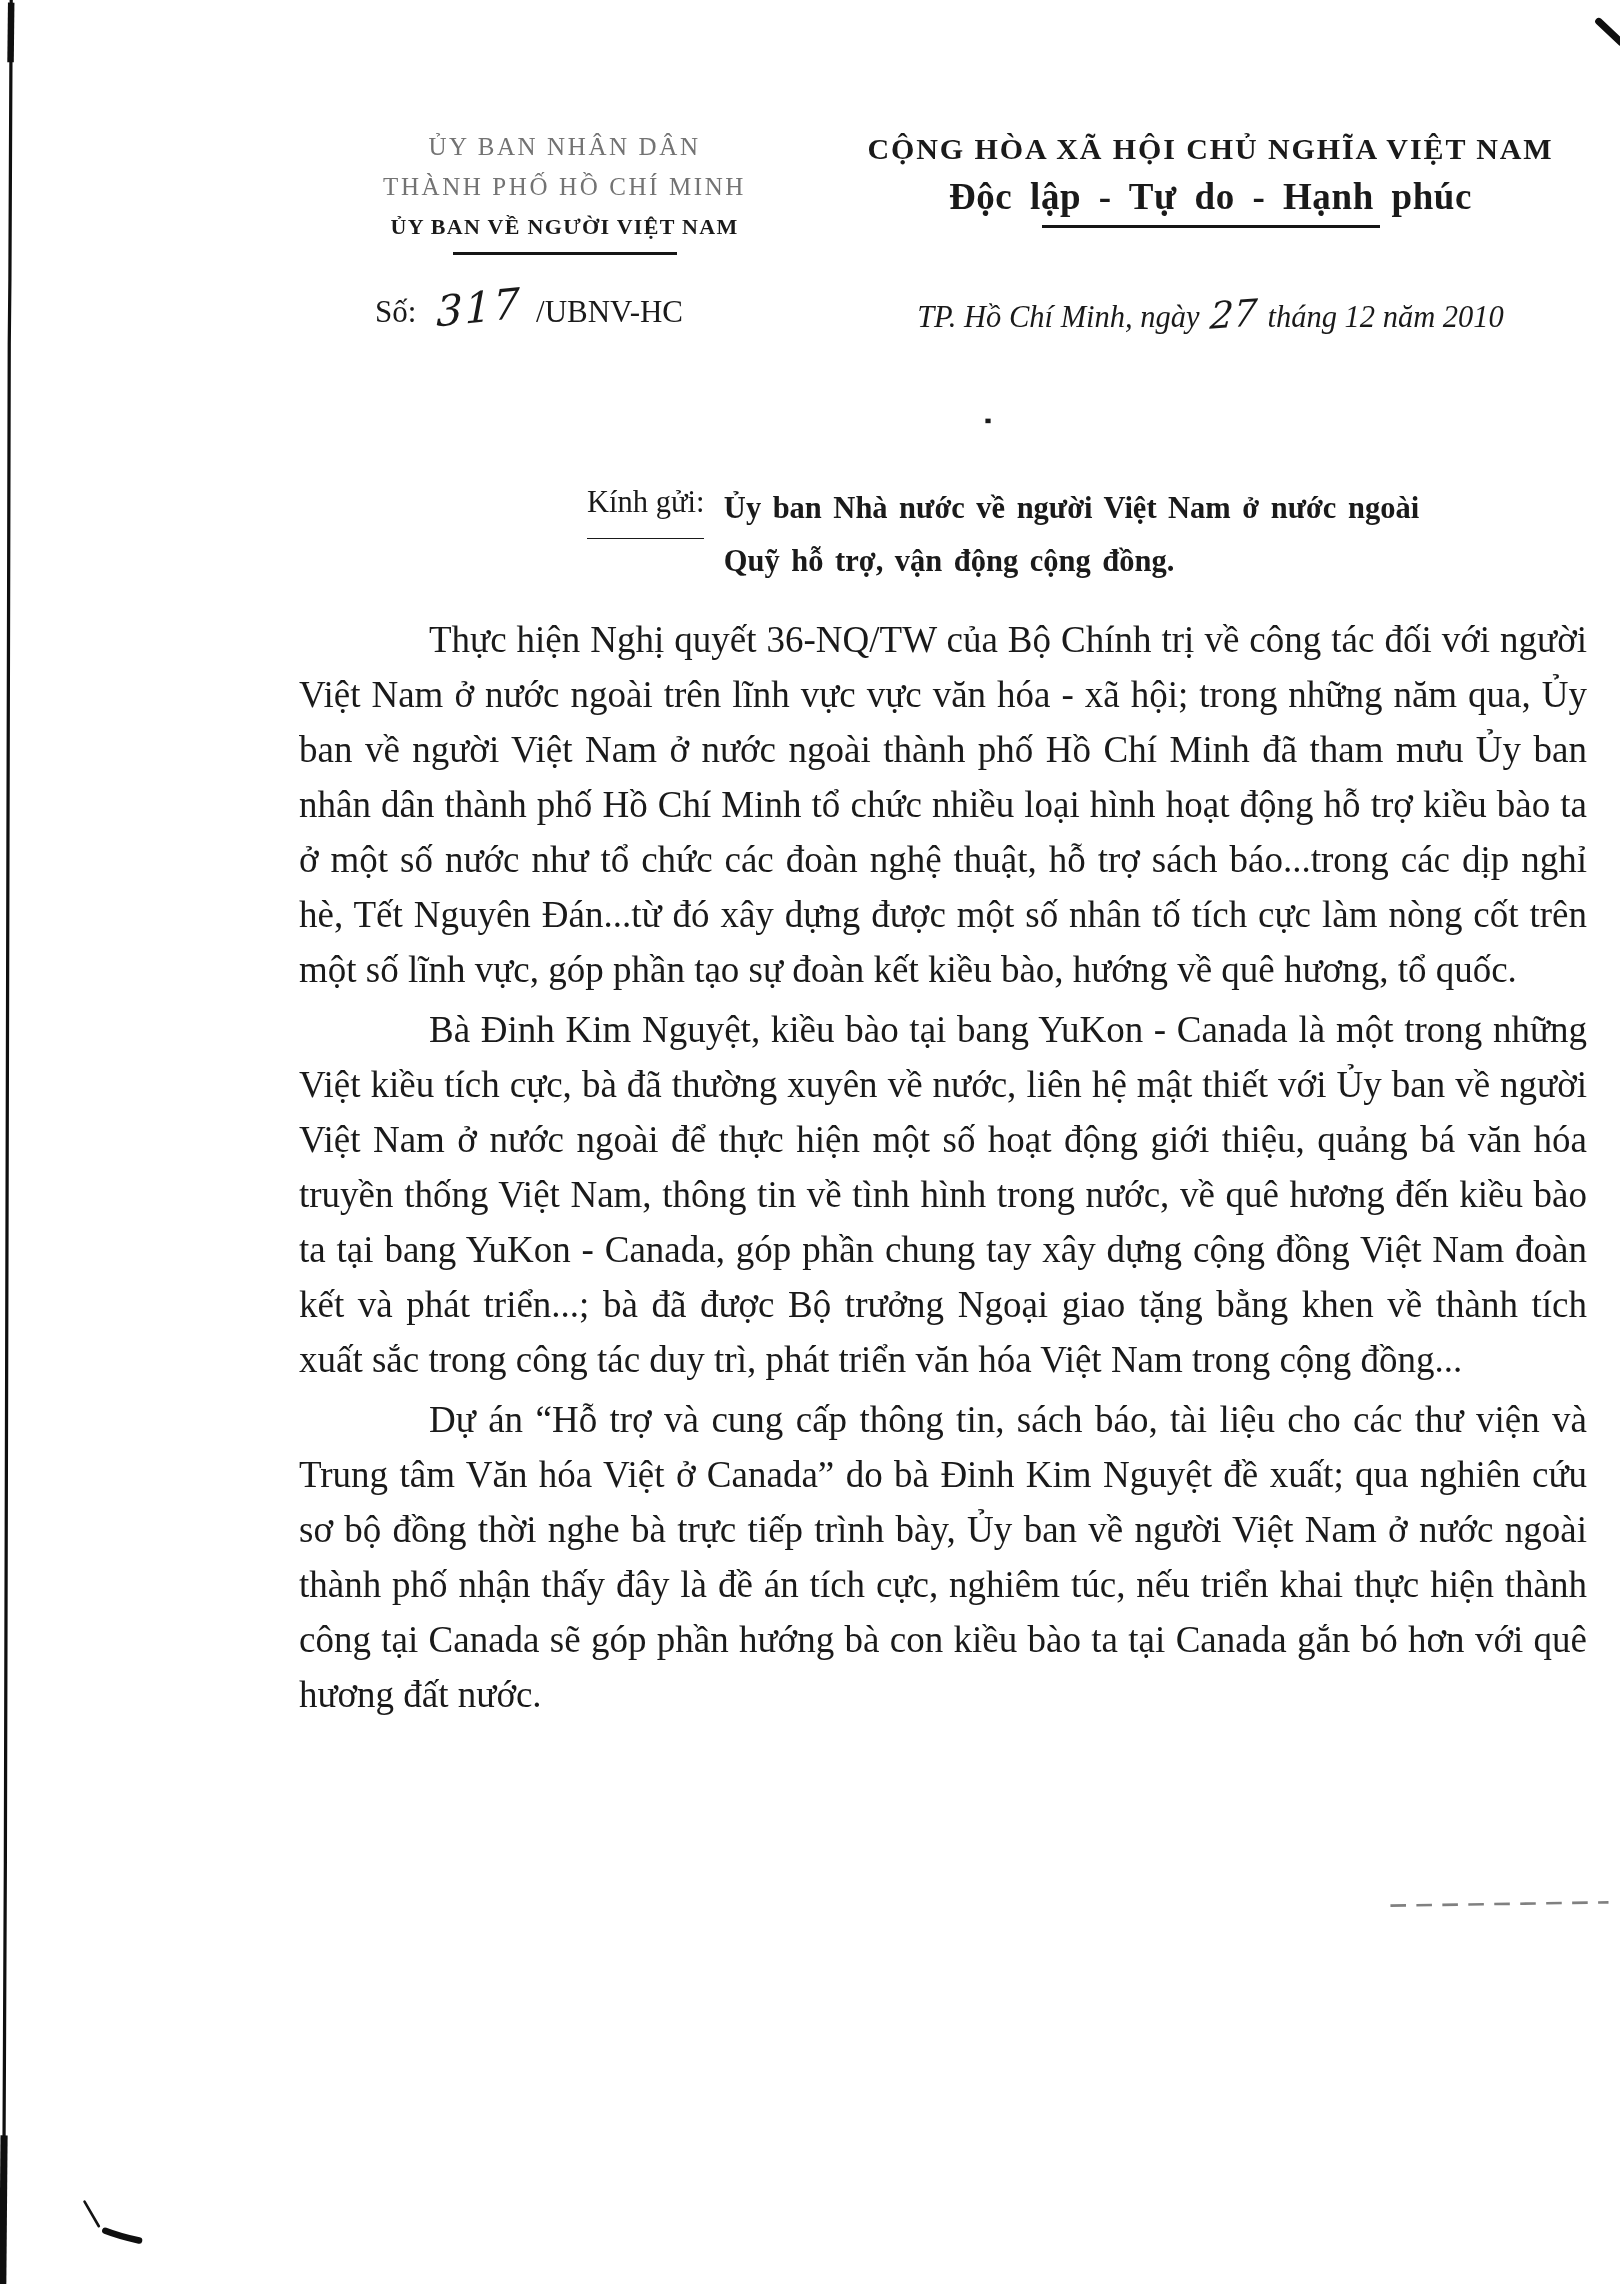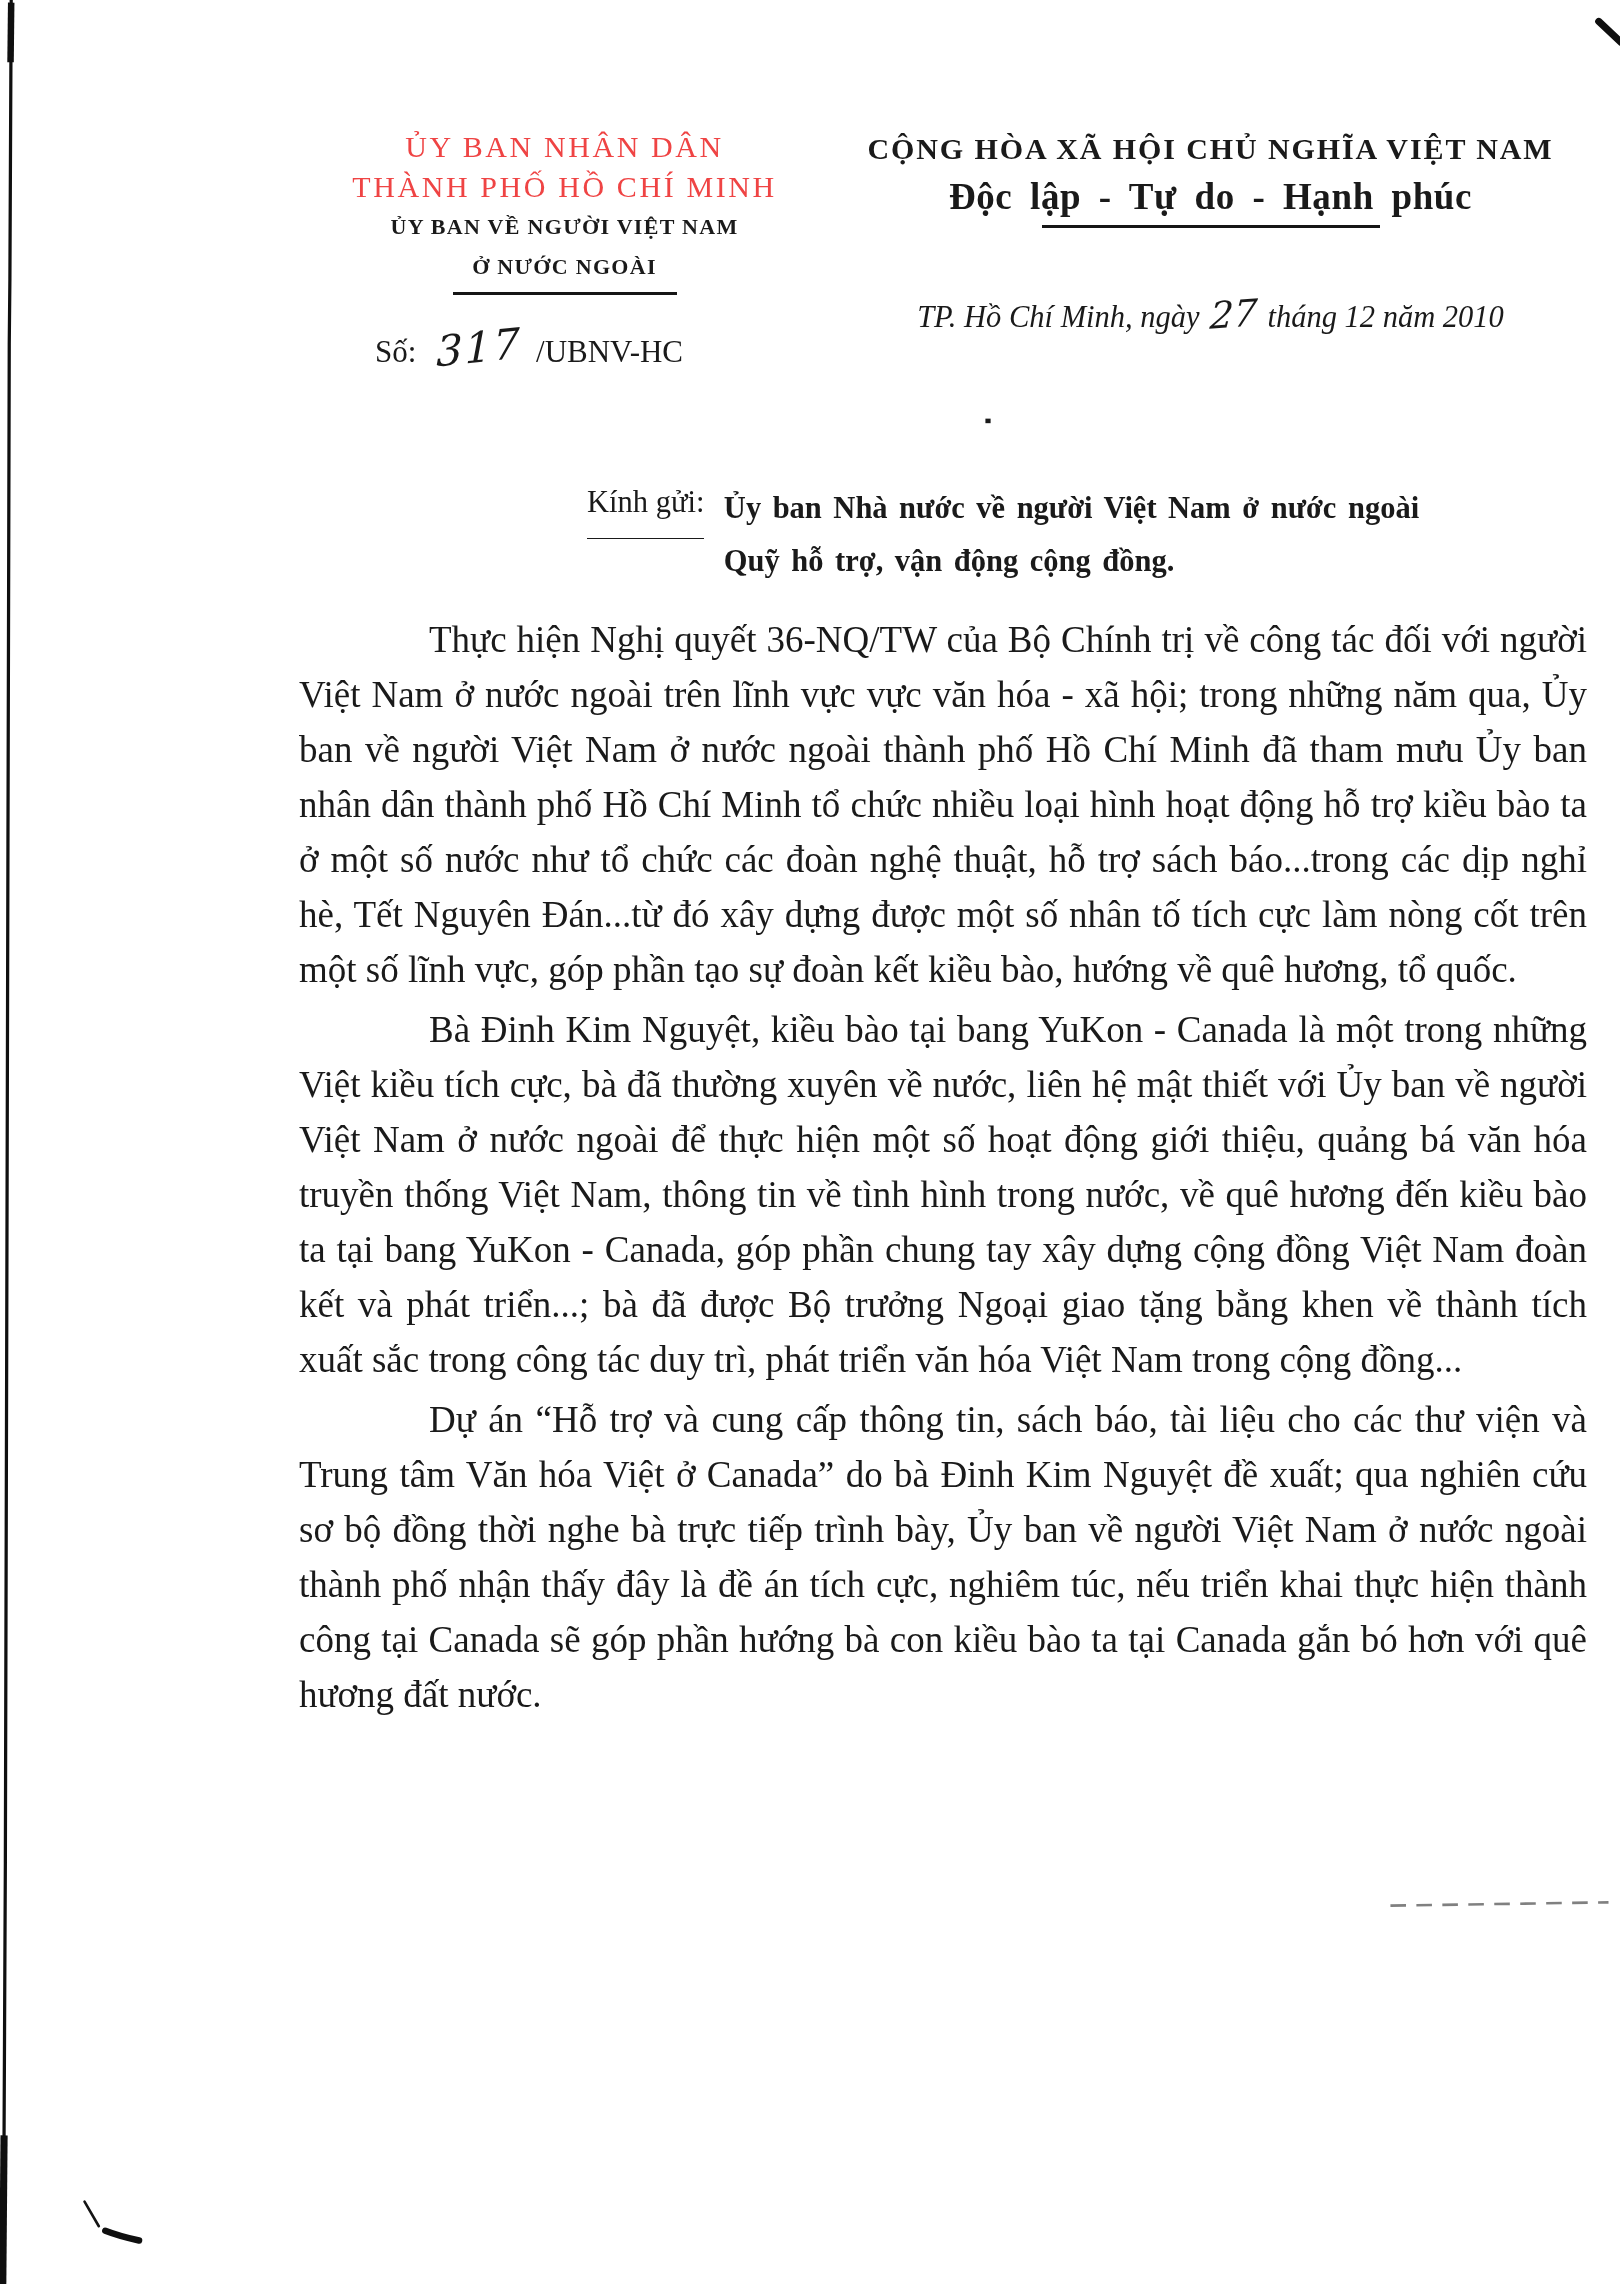--- a/index.html
+++ b/index.html
@@ -10,21 +10,21 @@
     background:#ffffff;
     overflow:hidden;
     font-family:"Liberation Serif", serif;
     color:#1a1a1a;
     margin:0 auto;
   }
   .marks{position:absolute;left:0;top:0;width:1621px;height:2284px;pointer-events:none;}
 
   
   .issuer{position:absolute;left:305px;top:127px;width:519px;text-align:center;}
-  .issuer .l1,.issuer .l2{font-size:30px;line-height:40px;letter-spacing:2.6px;color:#ef4444;}
+  .issuer .l1,.issuer .l2{font-size:25px;line-height:40px;letter-spacing:2.6px;color:#737373;}
   .issuer .l3,.issuer .l4{font-size:22px;line-height:40px;font-weight:bold;letter-spacing:1.3px;}
   .issuer-rule{width:224px;height:2.6px;background:#161616;margin:5.2px auto 0;}
   .ref{margin-top:28.6px;font-size:31px;text-align:left;padding-left:70px;white-space:nowrap;}
   .hand{
     font-family:"DejaVu Serif", serif;
     font-style:italic;
     display:inline-block;
   }
   .ref .hand{font-size:42px;transform:rotate(-6deg) skewX(-6deg);margin:0 14.3px 0 19.5px;letter-spacing:1.9px;}
 
@@ -64,21 +64,20 @@
     <path d="M130,3392 L152,3430" stroke="#141414" stroke-width="4" fill="none" stroke-linecap="round"></path>
     <path d="M162,3437 C180,3444 200,3449 214,3452" stroke="#0f0f0f" stroke-width="10" fill="none" stroke-linecap="round"></path>
     <line x1="2142" y1="2936" x2="2478" y2="2931" stroke="#3d3d3d" stroke-width="4" stroke-dasharray="24 16" opacity="0.65"></line>
     <rect x="1518" y="645" width="8" height="7" fill="#1a1a1a"></rect>
   </svg>
 
   <header class="issuer">
     <div class="l1">ỦY BAN NHÂN DÂN</div>
     <div class="l2">THÀNH PHỐ HỒ CHÍ MINH</div>
     <div class="l3">ỦY BAN VỀ NGƯỜI VIỆT NAM</div>
-    <div class="l4">Ở NƯỚC NGOÀI</div>
     <div class="issuer-rule"></div>
     <div class="ref"><span>Số:</span><span class="hand">317</span><span>/UBNV-HC</span></div>
   </header>
 
   <header class="national">
     <div class="nat-title">CỘNG HÒA XÃ HỘI CHỦ NGHĨA VIỆT NAM</div>
     <div class="nat-motto">Độc lập - Tự do - Hạnh phúc</div>
     <div class="nat-rule"></div>
     <div class="dateline"><span>TP. Hồ Chí Minh, ngày</span><span class="hand">27</span><span>tháng 12 năm 2010</span></div>
   </header>

